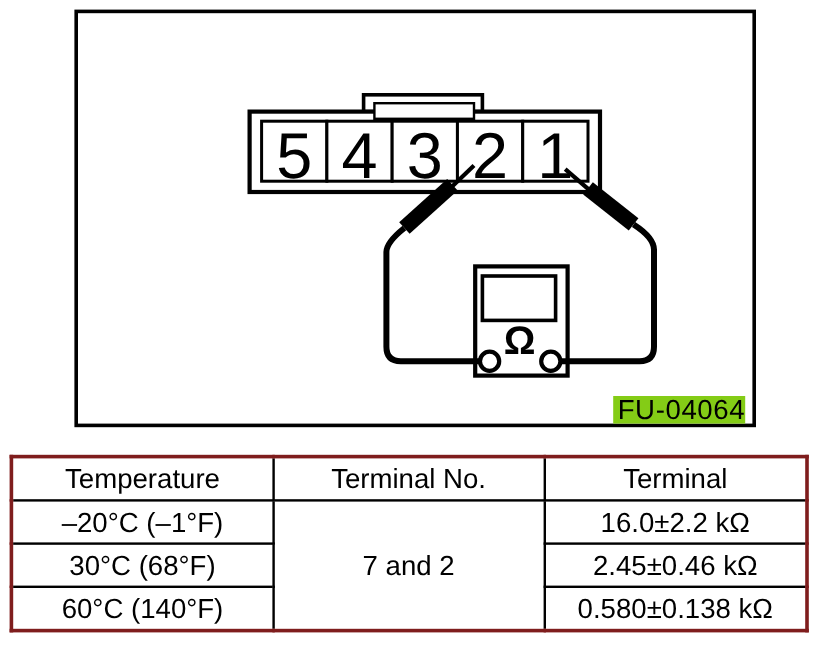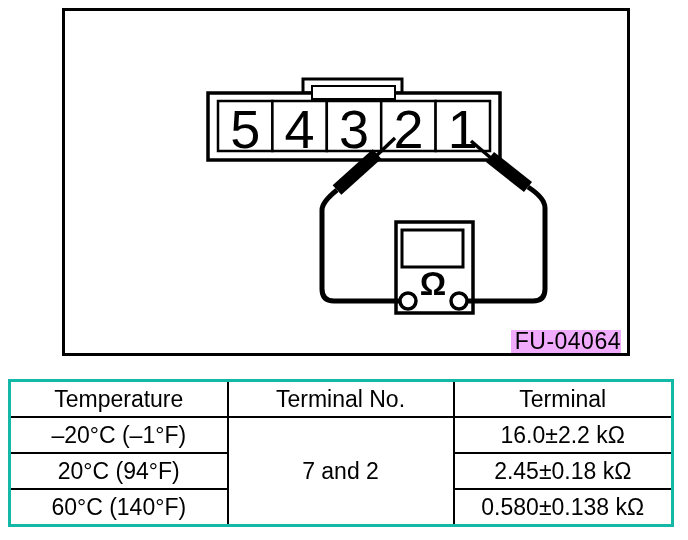--- a/index.html
+++ b/index.html
@@ -30,30 +30,30 @@
     left: 0;
     top: 0;
   }
   .fig-code {
     position: absolute;
     right: 6px;
     bottom: 0px;
     font-size: 23px;
     letter-spacing: 0.5px;
     line-height: 1;
-    background: #f0abfc;
+    background: #84cc16;
     padding-left: 4px;
   }
   table.spec-table {
     position: absolute;
     left: 8px;
     top: 379px;
     width: 663px;
     border-collapse: collapse;
-    border: 3px solid #14b8a6;
+    border: 3px solid #7f1d1d;
     table-layout: fixed;
     font-size: 23px;
   }
   table.spec-table th,
   table.spec-table td {
     border: 2px solid #000;
     text-align: center;
     vertical-align: middle;
     height: 34px;
     font-weight: normal;
@@ -138,22 +138,22 @@
         <th>Terminal</th>
       </tr>
     </thead>
     <tbody>
       <tr>
         <td>–20°C (–1°F)</td>
         <td rowspan="3">7 and 2</td>
         <td>16.0±2.2 kΩ</td>
       </tr>
       <tr>
-        <td>20°C (94°F)</td>
-        <td>2.45±0.18 kΩ</td>
+        <td>30°C (68°F)</td>
+        <td>2.45±0.46 kΩ</td>
       </tr>
       <tr>
         <td>60°C (140°F)</td>
         <td>0.580±0.138 kΩ</td>
       </tr>
     </tbody>
   </table>
 
 </div>
 

